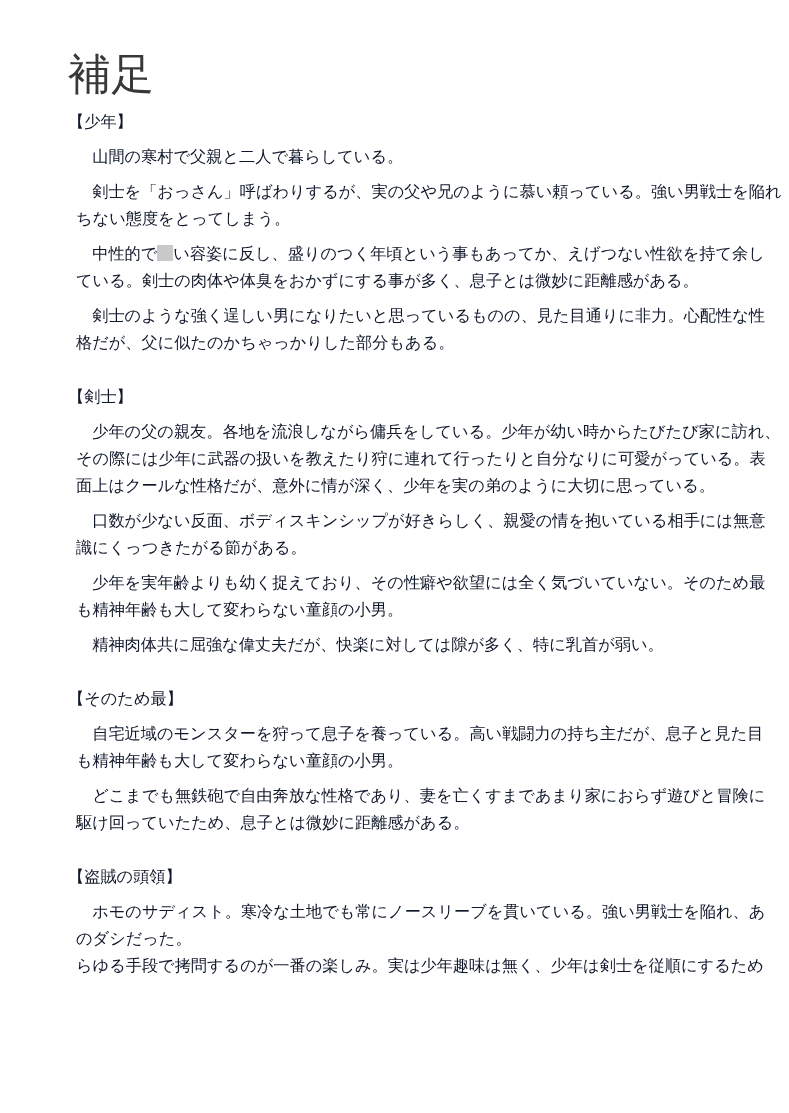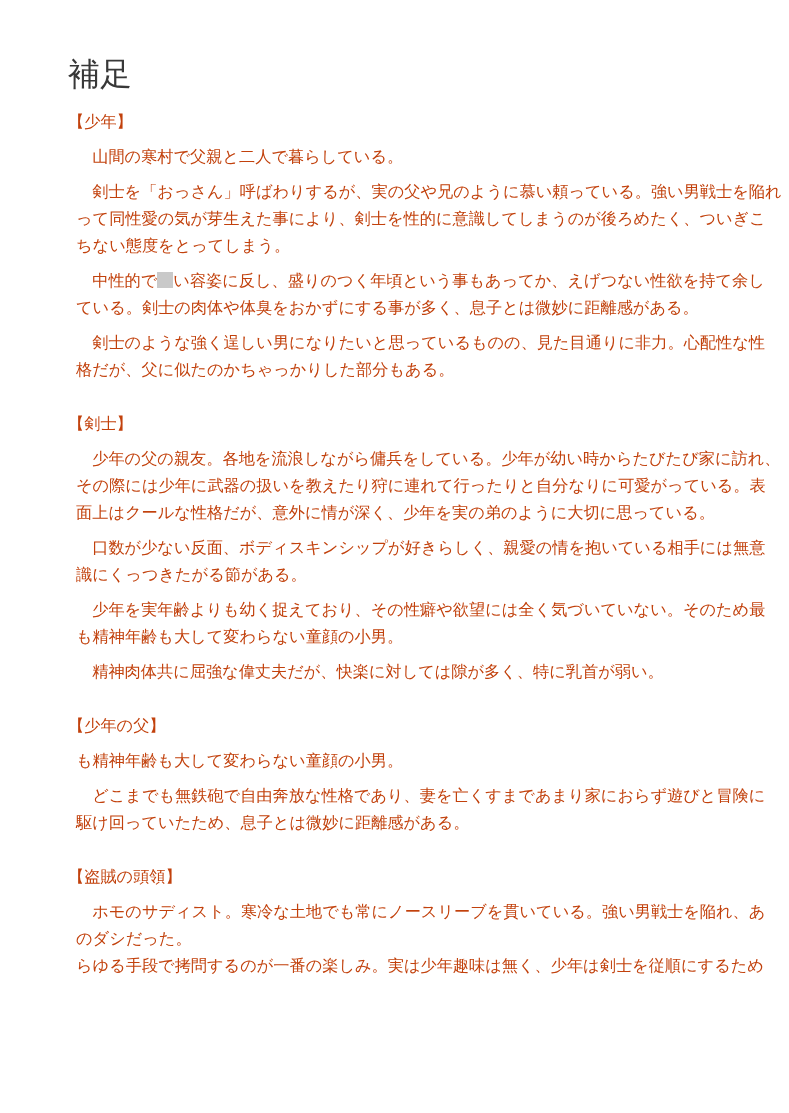--- a/index.html
+++ b/index.html
@@ -16,37 +16,37 @@
     position: relative;
     width: 789px;
     height: 1113px;
     background: #ffffff;
     color: #383838;
     overflow: hidden;
     box-sizing: border-box;
     padding: 48px 0 0 68px;
   }
   .doc-title {
-    font-size: 32px;
+    font-size: 43px;
     font-weight: 400;
     line-height: 52px;
     margin: 0 0 8px 0;
     color: #383838;
   }
   .doc-section {
     margin: 0;
   }
   .doc-section + .doc-section {
     margin-top: 27px;
   }
   .line {
     font-size: 16.2px;
     line-height: 27px;
     white-space: nowrap;
-    color: #c2410c;
+    color: #0f172a;
   }
   .indent {
     text-indent: 16.2px;
   }
   .para {
     margin: 8px;
   }
   .redaction-box {
     display: inline-block;
     width: 16px;
@@ -62,21 +62,20 @@
 
   <h1 class="doc-title">補足</h1>
 
   <section class="doc-section">
     <div class="line heading">【少年】</div>
     <div class="para">
       <div class="line indent">山間の寒村で父親と二人で暮らしている。</div>
     </div>
     <div class="para">
       <div class="line indent">剣士を「おっさん」呼ばわりするが、実の父や兄のように慕い頼っている。強い男戦士を陥れ</div>
-      <div class="line">って同性愛の気が芽生えた事により、剣士を性的に意識してしまうのが後ろめたく、ついぎこ</div>
       <div class="line">ちない態度をとってしまう。</div>
     </div>
     <div class="para">
       <div class="line indent"><span>中性的で</span><span class="redaction-box"></span><span>い容姿に反し、盛りのつく年頃という事もあってか、えげつない性欲を持て余し</span></div>
       <div class="line">ている。剣士の肉体や体臭をおかずにする事が多く、息子とは微妙に距離感がある。</div>
     </div>
     <div class="para">
       <div class="line indent">剣士のような強く逞しい男になりたいと思っているものの、見た目通りに非力。心配性な性</div>
       <div class="line">格だが、父に似たのかちゃっかりした部分もある。</div>
     </div>
@@ -96,22 +95,23 @@
     <div class="para">
       <div class="line indent">少年を実年齢よりも幼く捉えており、その性癖や欲望には全く気づいていない。そのため最</div>
       <div class="line">も精神年齢も大して変わらない童顔の小男。</div>
     </div>
     <div class="para">
       <div class="line indent">精神肉体共に屈強な偉丈夫だが、快楽に対しては隙が多く、特に乳首が弱い。</div>
     </div>
   </section>
 
   <section class="doc-section">
-    <div class="line heading">【少年の父】</div>
+    <div class="line heading">【そのため最】</div>
     <div class="para">
+      <div class="line indent">自宅近域のモンスターを狩って息子を養っている。高い戦闘力の持ち主だが、息子と見た目</div>
       <div class="line">も精神年齢も大して変わらない童顔の小男。</div>
     </div>
     <div class="para">
       <div class="line indent">どこまでも無鉄砲で自由奔放な性格であり、妻を亡くすまであまり家におらず遊びと冒険に</div>
       <div class="line">駆け回っていたため、息子とは微妙に距離感がある。</div>
     </div>
   </section>
 
   <section class="doc-section">
     <div class="line heading">【盗賊の頭領】</div>

